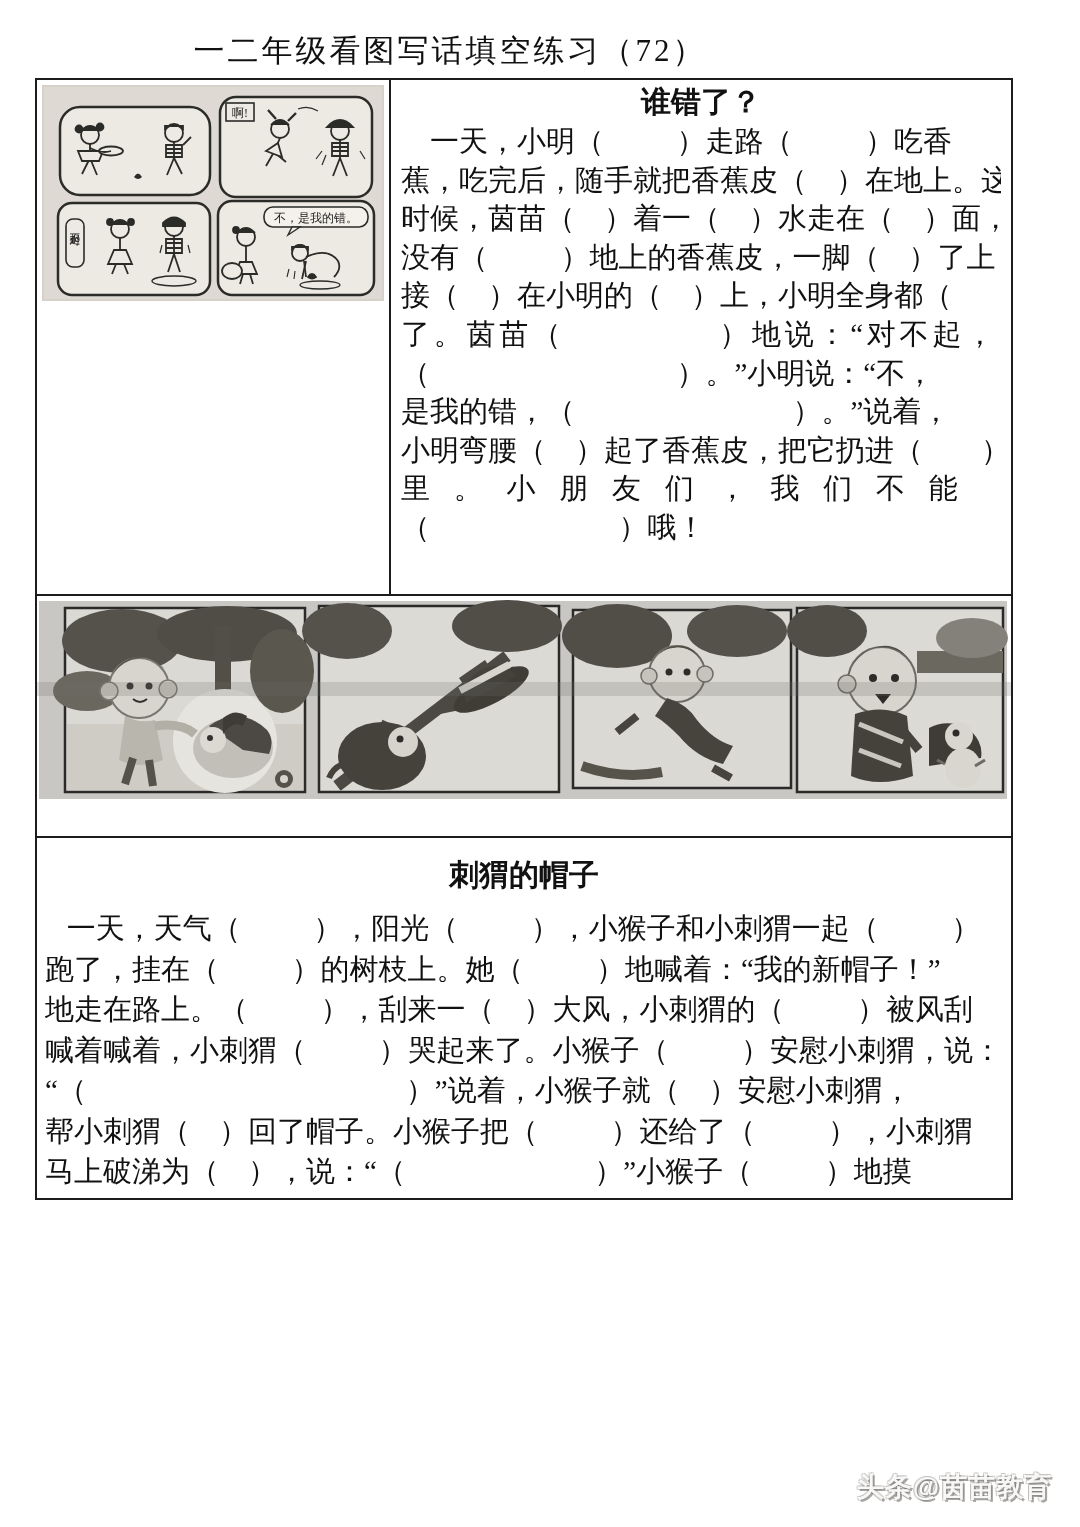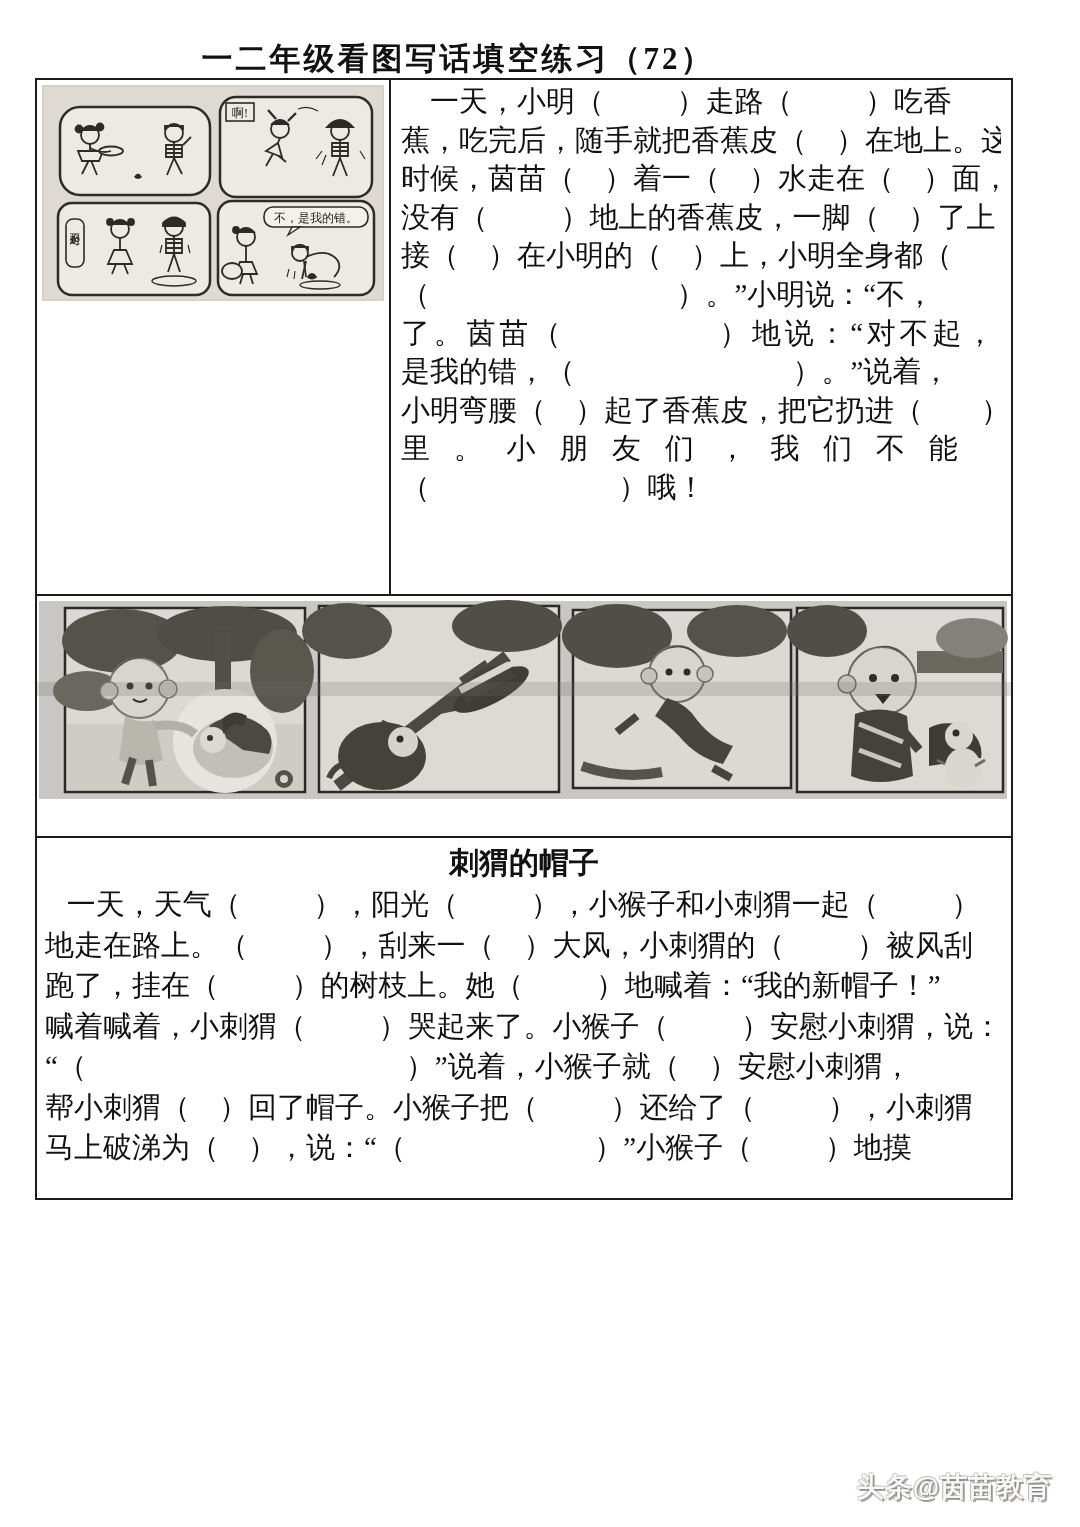--- a/index.html
+++ b/index.html
@@ -3,36 +3,36 @@
 <meta charset="utf-8">
 <style>
   html,body{margin:0;padding:0;}
   body{
     width:1080px;height:1527px;position:relative;background:#ffffff;
     font-family:"Liberation Serif","DejaVu Serif",serif;color:#111;
     overflow:hidden;
   }
   .page-title{
     position:absolute;top:26px;left:0;width:892px;
-    text-align:center;font-size:31px;font-weight:bold;letter-spacing:3px;margin:12px;
+    text-align:center;font-size:31px;font-weight:normal;letter-spacing:3px;margin:4px;
   }
   .sheet{
     position:absolute;left:35px;top:78px;width:978px;height:1122px;
     border:2px solid #1c1c1c;box-sizing:border-box;background:#fff;
   }
   .row1{display:flex;height:516px;border-bottom:2px solid #1c1c1c;box-sizing:border-box;}
   .cell-comic{width:354px;border-right:2px solid #1c1c1c;box-sizing:border-box;padding:5px;}
   .cell-story1{flex:1;padding:2px 10px;box-sizing:border-box;overflow:hidden;}
   .story1-title{ text-align:center;font-weight:bold;font-size:30px;line-height:40px;margin:0;}
   .s1line{font-size:29px;line-height:38.6px;white-space:pre;overflow:hidden;}
   .s1line.sp1{letter-spacing:0.13em;}
   .s1line.sp2{letter-spacing:0.82em;}
   .row2{height:242px;border-bottom:2px solid #1c1c1c;box-sizing:border-box;position:relative;}
   .row3{padding:4px 8px;box-sizing:border-box;overflow:hidden;}
-  .story2-title{text-align:center;font-weight:bold;font-size:30px;line-height:42px;margin:0;}
+  .story2-title{text-align:center;font-weight:bold;font-size:30px;line-height:42px;margin:12px;}
   .s2line{font-size:29px;line-height:40.5px;white-space:pre;overflow:hidden;}
   .watermark{
     position:absolute;right:28px;bottom:22px;
     font-family:"Liberation Sans","DejaVu Sans",sans-serif;
     font-size:27px;font-weight:bold;color:rgba(255,255,255,0.92);
     text-shadow:2px 2px 0 rgba(95,90,84,0.55),-1px -1px 0 rgba(140,135,128,0.35),1px -1px 0 rgba(120,115,110,0.3),-1px 1px 0 rgba(120,115,110,0.3);
     letter-spacing:1px;
   }
   svg{display:block;}
 </style>
@@ -132,27 +132,28 @@
           <path d="M264,172 q22,-10 32,4 q4,8 -4,16 m-28,-16 l-4,18"></path>
           <path d="M262,176 l2,16"></path>
           <path d="M266,192 q4,-6 8,0 q-4,3 -8,0 z" fill="#2b2b28"></path>
           <ellipse cx="278" cy="200" rx="20" ry="4" stroke-width="1.3"></ellipse>
           <path d="M247,184 l-2,8 m8,-6 l-1,8" stroke-width="1.1"></path>
         </g>
       </svg>
     </div>
 
     <div class="cell-story1">
+      <p class="story1-title">谁错了？</p>
       <div class="s1line">    一天，小明（          ）走路（          ）吃香</div>
       <div class="s1line">蕉，吃完后，随手就把香蕉皮（    ）在地上。这</div>
       <div class="s1line">时候，茵苗（    ）着一（    ）水走在（    ）面，</div>
       <div class="s1line">没有（          ）地上的香蕉皮，一脚（    ）了上</div>
       <div class="s1line">接（    ）在小明的（    ）上，小明全身都（        ）</div>
+      <div class="s1line sp1">了。茵苗（              ）地说：“对不起，</div>
       <div class="s1line">（                                  ）。”小明说：“不，</div>
-      <div class="s1line sp1">了。茵苗（              ）地说：“对不起，</div>
       <div class="s1line">是我的错，（                              ）。”说着，</div>
       <div class="s1line">小明弯腰（    ）起了香蕉皮，把它扔进（        ）</div>
       <div class="s1line sp2">里。小朋友们，我们不能</div>
       <div class="s1line">（                          ）哦！</div>
     </div>
   </div>
 
   <div class="row2">
     <svg width="974" height="240" viewBox="0 0 974 240">
       <rect x="0" y="0" width="974" height="240" fill="#ffffff"></rect>
@@ -239,22 +240,22 @@
         <path d="M908,168 l-8,-4 m38,6 l10,-6" stroke="#6e6b64" stroke-width="3" fill="none"></path>
       </g>
 
       <rect x="0" y="86" width="974" height="14" fill="rgba(110,108,104,0.22)"></rect>
     </svg>
   </div>
 
   <div class="row3">
     <p class="story2-title">刺猬的帽子</p>
     <div class="s2line">   一天，天气（          ），阳光（          ），小猴子和小刺猬一起（          ）</div>
+    <div class="s2line">跑了，挂在（          ）的树枝上。她（          ）地喊着：“我的新帽子！”</div>
     <div class="s2line">地走在路上。（          ），刮来一（    ）大风，小刺猬的（          ）被风刮</div>
-    <div class="s2line">跑了，挂在（          ）的树枝上。她（          ）地喊着：“我的新帽子！”</div>
     <div class="s2line">喊着喊着，小刺猬（          ）哭起来了。小猴子（          ）安慰小刺猬，说：</div>
     <div class="s2line">“（                                            ）”说着，小猴子就（    ）安慰小刺猬，</div>
     <div class="s2line">帮小刺猬（    ）回了帽子。小猴子把（          ）还给了（          ），小刺猬</div>
     <div class="s2line">马上破涕为（    ），说：“（                          ）”小猴子（          ）地摸</div>
   </div>
 </div>
 
 <div class="watermark">头条@茵苗教育</div>
 
 </body></html>

